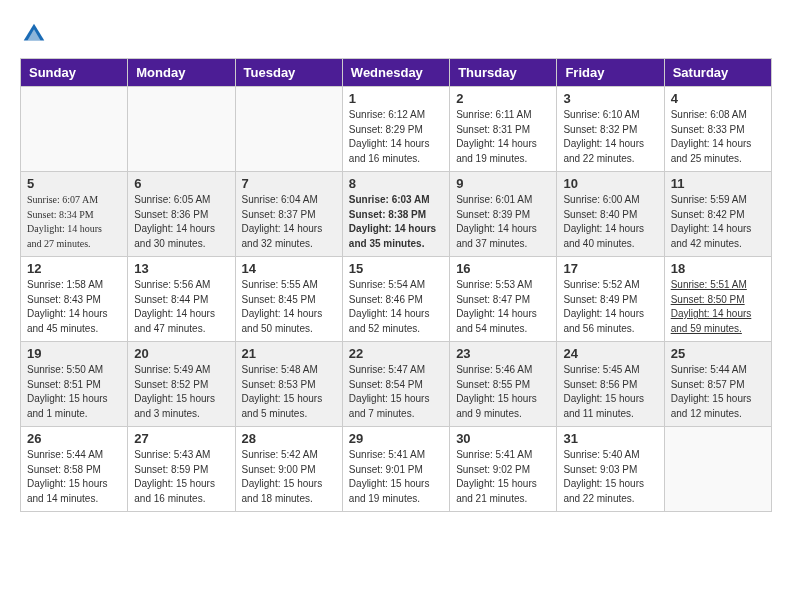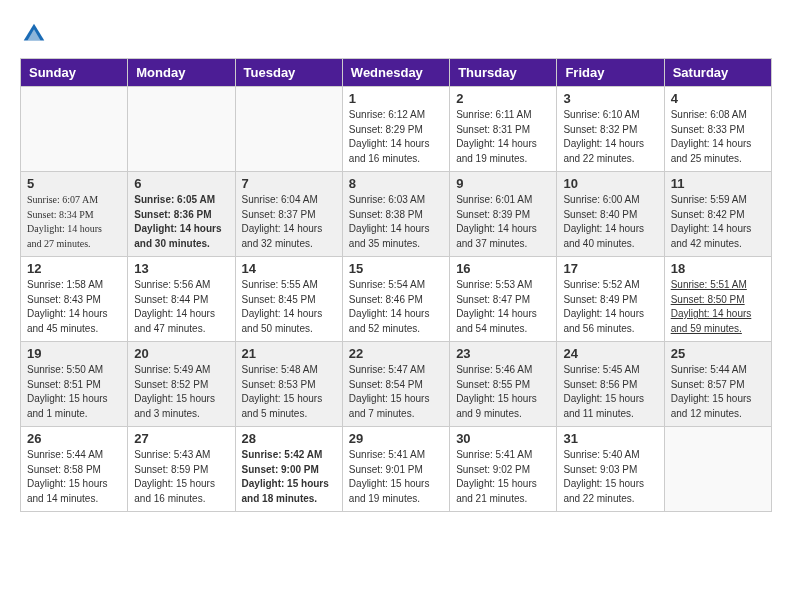--- a/index.html
+++ b/index.html
@@ -155,35 +155,35 @@
       <tr class="row-shaded">
         <td>
           <span class="day-num">5</span>
           <div class="day-info" style="white-space: pre-line; font-family: Liberation Serif, serif;">Sunrise: 6:07 AM
 Sunset: 8:34 PM
 Daylight: 14 hours
 and 27 minutes.</div>
         </td>
         <td>
           <span class="day-num">6</span>
-          <div class="day-info" style="white-space: pre-line; font-weight: bold;">Sunrise: 6:05 AM
+          <div class="day-info" style="white-space: pre-line;">Sunrise: 6:05 AM
 Sunset: 8:36 PM
 Daylight: 14 hours
 and 30 minutes.</div>
         </td>
         <td>
           <span class="day-num">7</span>
           <div class="day-info" style="white-space: pre-line;">Sunrise: 6:04 AM
 Sunset: 8:37 PM
 Daylight: 14 hours
 and 32 minutes.</div>
         </td>
         <td>
           <span class="day-num">8</span>
-          <div class="day-info" style="white-space: pre-line;">Sunrise: 6:03 AM
+          <div class="day-info" style="white-space: pre-line; font-weight: bold;">Sunrise: 6:03 AM
 Sunset: 8:38 PM
 Daylight: 14 hours
 and 35 minutes.</div>
         </td>
         <td>
           <span class="day-num">9</span>
           <div class="day-info" style="white-space: pre-line;">Sunrise: 6:01 AM
 Sunset: 8:39 PM
 Daylight: 14 hours
 and 37 minutes.</div>
@@ -315,21 +315,21 @@
         </td>
         <td>
           <span class="day-num">27</span>
           <div class="day-info" style="white-space: pre-line;">Sunrise: 5:43 AM
 Sunset: 8:59 PM
 Daylight: 15 hours
 and 16 minutes.</div>
         </td>
         <td>
           <span class="day-num">28</span>
-          <div class="day-info" style="white-space: pre-line; font-weight: bold;">Sunrise: 5:42 AM
+          <div class="day-info" style="white-space: pre-line;">Sunrise: 5:42 AM
 Sunset: 9:00 PM
 Daylight: 15 hours
 and 18 minutes.</div>
         </td>
         <td>
           <span class="day-num">29</span>
           <div class="day-info" style="white-space: pre-line;">Sunrise: 5:41 AM
 Sunset: 9:01 PM
 Daylight: 15 hours
 and 19 minutes.</div>

